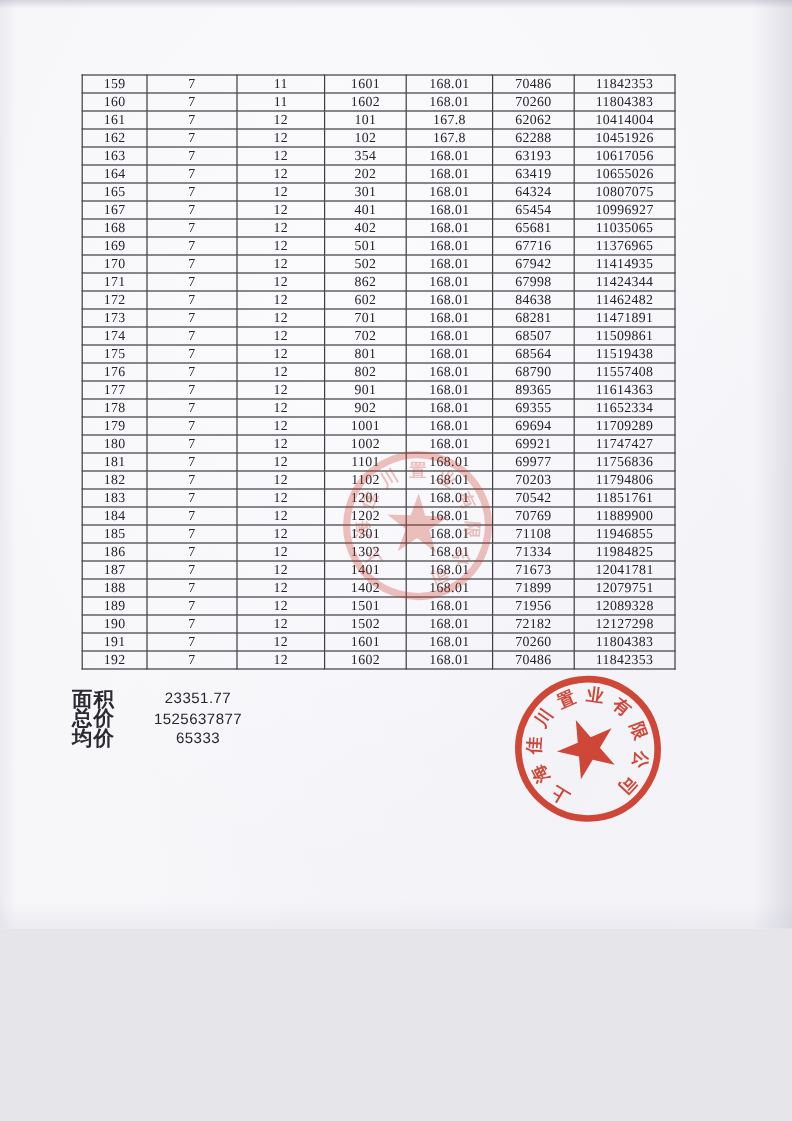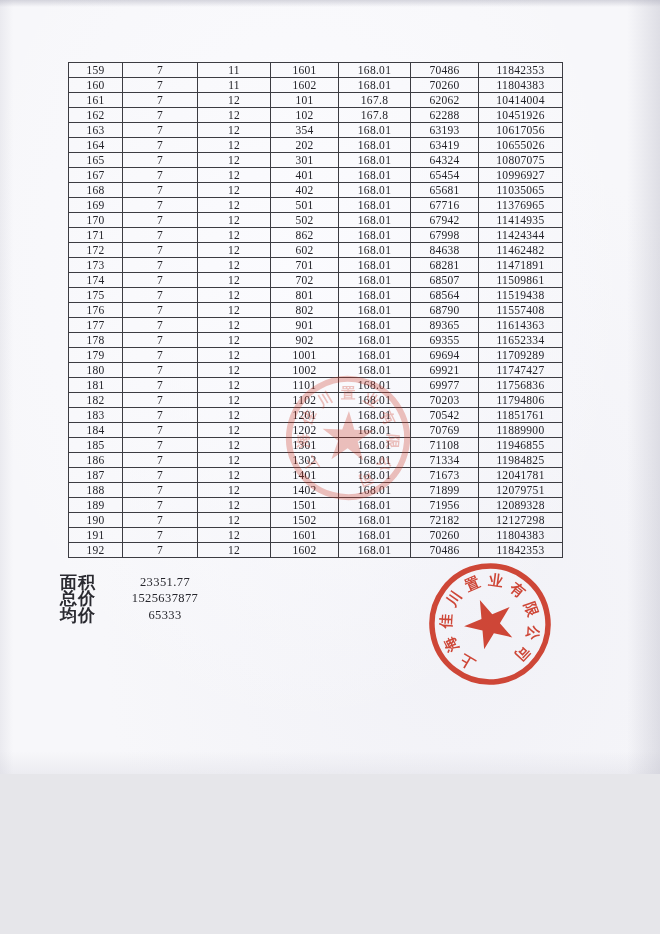--- a/index.html
+++ b/index.html
@@ -40,21 +40,21 @@
   }
   .sline{display:flex;align-items:center;height:16.5px;}
   .slabel{
     width:50px;
     font-family:"DejaVu Sans", sans-serif;
     font-size:17px;letter-spacing:1px;color:#2a2a30;font-weight:bold;
   }
   .svalue{
     width:110px;text-align:center;
     font-size:12.5px;letter-spacing:0.4px;
-    font-family:Liberation Serif, serif;
+    font-family:Liberation Sans, sans-serif;
   }
   svg.seal{position:absolute;pointer-events:none;}
   .seal-ring{fill:none;stroke:var(--seal-color,#cc3a29);}
   .seal-star{fill:var(--seal-color,#cc3a29);}
   .seal-text text{
     fill:var(--seal-color,#cc3a29);
     font-family:"DejaVu Sans", sans-serif;
     font-weight:bold;
     text-anchor:middle;
   }

